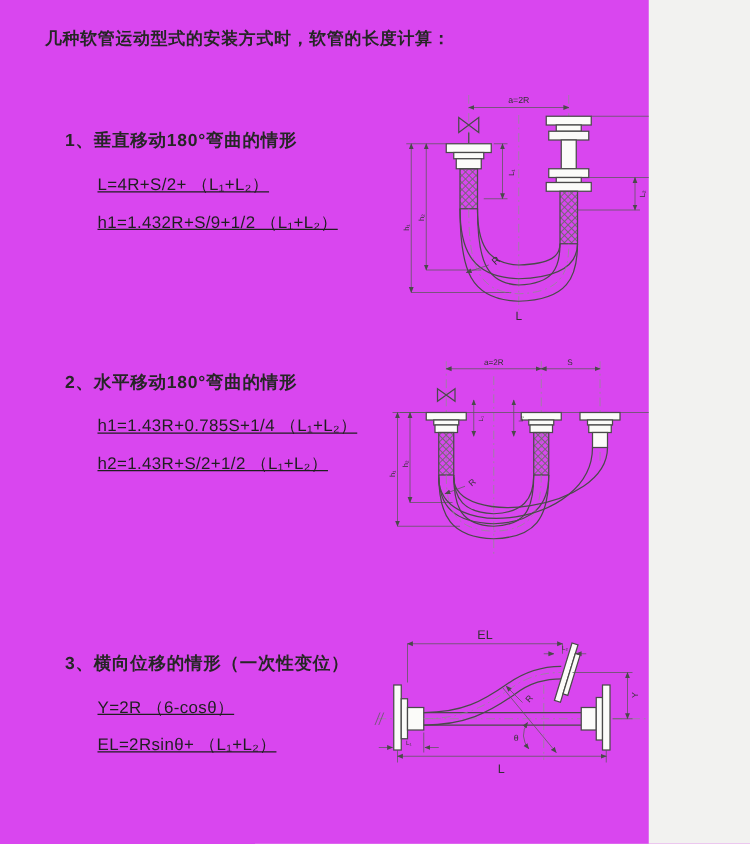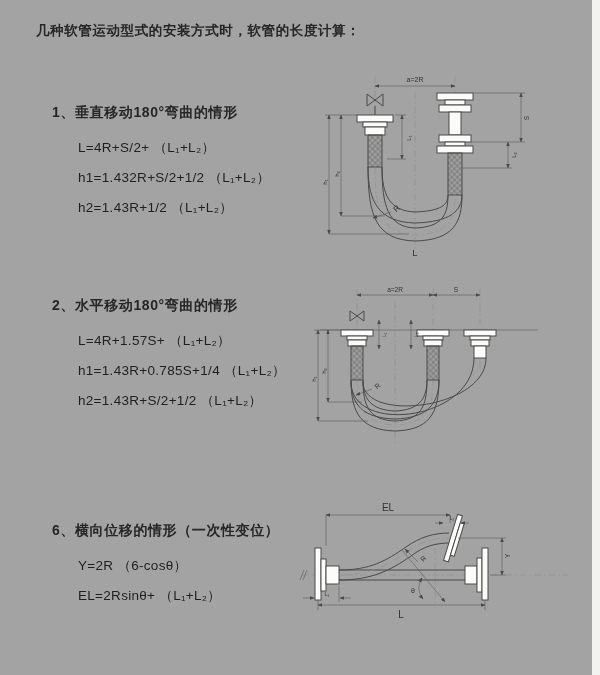--- a/index.html
+++ b/index.html
@@ -2,67 +2,65 @@
 <html><head>
 <meta charset="utf-8">
 <style>
   html,body{margin:0;padding:0;}
   body{
     width:600px;height:675px;
     background:#f2f2f0;
     font-family:"Liberation Sans","DejaVu Sans",sans-serif;
   }
   .page{
-    position:relative;width:592px;height:675px;
-    background:#a3a3a3;overflow:hidden;color:#2a2a2a;
+    position:relative;width:519px;height:675px;
+    background:#d946ef;overflow:hidden;color:#2a2a2a;
   }
   .doc-title{
     position:absolute;left:36px;top:22px;
     font-size:13.5px;font-weight:bold;letter-spacing:.6px;color:#262626;
   }
   .section{position:absolute;left:52px;width:268px;}
   .sec-heading{
     font-size:14px;font-weight:bold;letter-spacing:.6px;color:#262626;
     margin-bottom:11px;white-space:nowrap;
   }
   .formula{
     font-size:13.5px;color:#1f1f1f;letter-spacing:.3px;
-    line-height:30px;margin-left:26px;white-space:nowrap;
+    line-height:30px;margin-left:26px;white-space:nowrap;text-decoration:underline;
   }
   .diagram{position:absolute;}
   
   .stk{stroke:#4a4a4a;stroke-width:1;fill:none;}
   .fit{stroke:#4a4a4a;stroke-width:1;fill:#fbfbf9;}
   .dim{stroke:#5a5a5a;stroke-width:.6;fill:none;}
   .cl{stroke:#8f8f8f;stroke-width:.6;fill:none;stroke-dasharray:7 3 1.5 3;}
   .lbl{fill:#333;font-family:"Liberation Sans","DejaVu Sans",sans-serif;}
 </style>
 </head>
 <body>
 
 <div class="page">
 
   <div class="doc-title">几种软管运动型式的安装方式时，软管的长度计算：</div>
 
   <div class="section" style="top:104px">
     <div class="sec-heading">1、垂直移动180°弯曲的情形</div>
     <div class="formula">L=4R+S/2+ （L₁+L₂）</div>
-    <div class="formula">h1=1.432R+S/2+1/2 （L₁+L₂）</div>
-    <div class="formula">h2=1.43R+1/2 （L₁+L₂）</div>
+    <div class="formula">h1=1.432R+S/9+1/2 （L₁+L₂）</div>
   </div>
 
   <div class="section" style="top:297px">
     <div class="sec-heading">2、水平移动180°弯曲的情形</div>
-    <div class="formula">L=4R+1.57S+ （L₁+L₂）</div>
     <div class="formula">h1=1.43R+0.785S+1/4 （L₁+L₂）</div>
     <div class="formula">h2=1.43R+S/2+1/2 （L₁+L₂）</div>
   </div>
 
   <div class="section" style="top:522px">
-    <div class="sec-heading">6、横向位移的情形（一次性变位）</div>
+    <div class="sec-heading">3、横向位移的情形（一次性变位）</div>
     <div class="formula">Y=2R （6-cosθ）</div>
     <div class="formula">EL=2Rsinθ+ （L₁+L₂）</div>
   </div>
 
   <svg class="diagram" style="left:313px;top:64px" width="270" height="198" viewBox="0 0 270 198">
     <defs>
       <marker id="ar" viewBox="0 0 10 10" refX="9" refY="5" markerWidth="8" markerHeight="8" orient="auto-start-reverse">
         <path d="M0,1 L10,5 L0,9 z" fill="#4a4a4a"></path>
       </marker>
       <pattern id="hx" width="4" height="4" patternUnits="userSpaceOnUse" patternTransform="rotate(45)">

